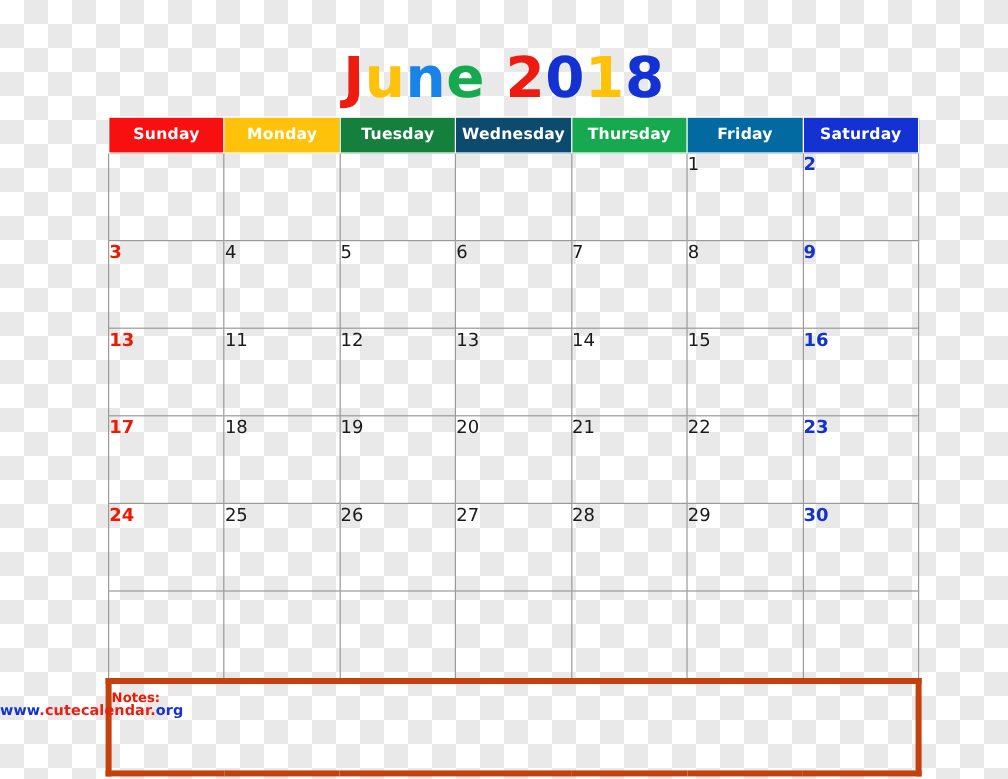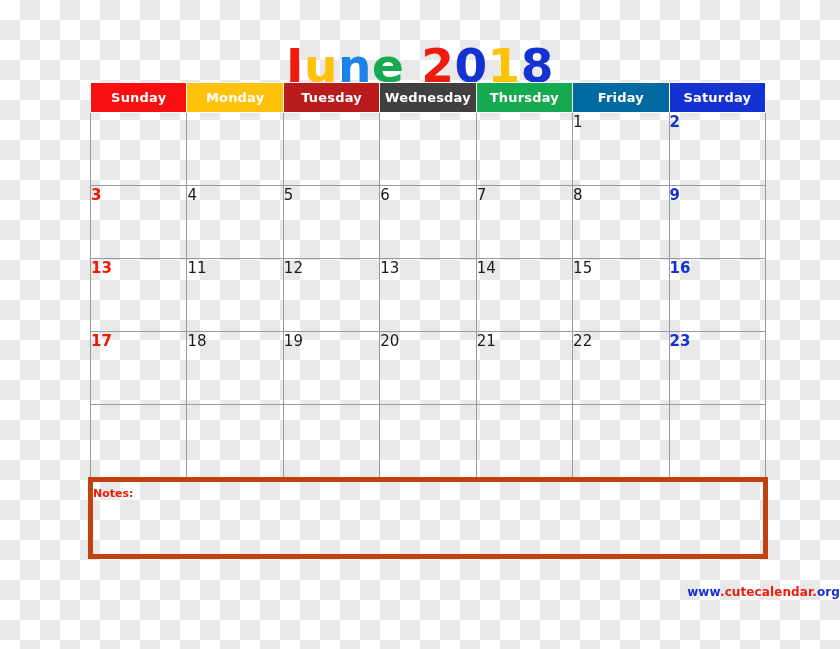--- a/index.html
+++ b/index.html
@@ -33,21 +33,21 @@
     letter-spacing: 0.5px;
     line-height: 42px;
     white-space: pre;
   }
   #calendar-title span { display: inline; }
 
   
   #calendar-table {
     position: absolute;
     left: 88px;
-    top: 82px;
+    top: 97px;
     width: 680px;
     border-collapse: collapse;
     table-layout: fixed;
   }
   #calendar-table td, #calendar-table th {
     padding: 0;
     margin: 0;
   }
 
   .dow-cell {
@@ -89,40 +89,40 @@
     font-size: 11px;
     line-height: 14px;
   }
 
   
   #footer-url {
     position: absolute;
     left: 0;
     top: 585px;
     width: 840px;
-    text-align: right;
+    text-align: left;
     font-size: 12px;
     font-weight: bold;
     letter-spacing: 0.1px;
     white-space: pre;
   }
   #footer-url span { display: inline; }
 </style>
 </head>
 <body>
 
 <div id="calendar-title"><span style="color: rgb(238, 28, 16);">J</span><span style="color: rgb(255, 194, 10);">u</span><span style="color: rgb(26, 131, 232);">n</span><span style="color: rgb(22, 169, 79);">e</span><span style="color: rgb(0, 0, 0);"> </span><span style="color: rgb(238, 28, 16);">2</span><span style="color: rgb(20, 50, 210);">0</span><span style="color: rgb(255, 194, 10);">1</span><span style="color: rgb(20, 50, 210);">8</span></div>
 
 <table id="calendar-table">
   <thead>
     <tr id="dow-row">
         <th class="dow-cell" style="background-color: rgb(248, 15, 15);">Sunday</th>
         <th class="dow-cell" style="background-color: rgb(255, 194, 10);">Monday</th>
-        <th class="dow-cell" style="background-color: #b91c1c;">Tuesday</th>
-        <th class="dow-cell" style="background-color: #404040;">Wednesday</th>
+        <th class="dow-cell" style="background-color: #15803d;">Tuesday</th>
+        <th class="dow-cell" style="background-color: #0c4a6e;">Wednesday</th>
         <th class="dow-cell" style="background-color: rgb(22, 169, 79); margin-left: 20px;">Thursday</th>
         <th class="dow-cell" style="background-color: #0369a1;">Friday</th>
         <th class="dow-cell" style="background-color: rgb(20, 50, 210);">Saturday</th>
       </tr>
   </thead>
   <tbody id="weeks-body">
       <tr>
         <td class="day-cell sun empty"></td>
         <td class="day-cell empty"></td>
         <td class="day-cell empty"></td>
@@ -152,20 +152,29 @@
       <tr>
         <td class="day-cell sun">17</td>
         <td class="day-cell">18</td>
         <td class="day-cell">19</td>
         <td class="day-cell">20</td>
         <td class="day-cell">21</td>
         <td class="day-cell">22</td>
         <td class="day-cell sat">23</td>
       </tr>
       <tr>
+        <td class="day-cell sun">24</td>
+        <td class="day-cell">25</td>
+        <td class="day-cell">26</td>
+        <td class="day-cell">27</td>
+        <td class="day-cell">28</td>
+        <td class="day-cell">29</td>
+        <td class="day-cell sat">30</td>
+      </tr>
+      <tr>
         <td class="day-cell sun empty"></td>
         <td class="day-cell empty"></td>
         <td class="day-cell empty"></td>
         <td class="day-cell empty"></td>
         <td class="day-cell empty"></td>
         <td class="day-cell empty"></td>
         <td class="day-cell sat empty"></td>
       </tr>
     </tbody>
   <tfoot>

